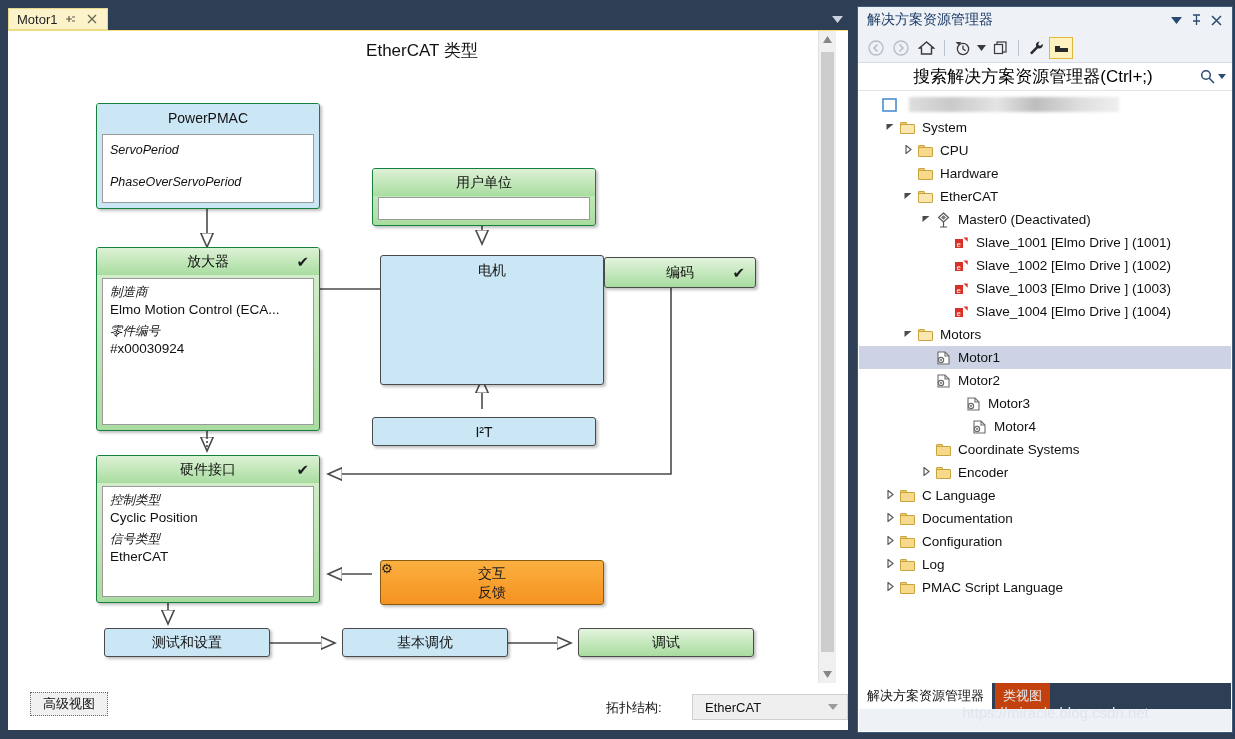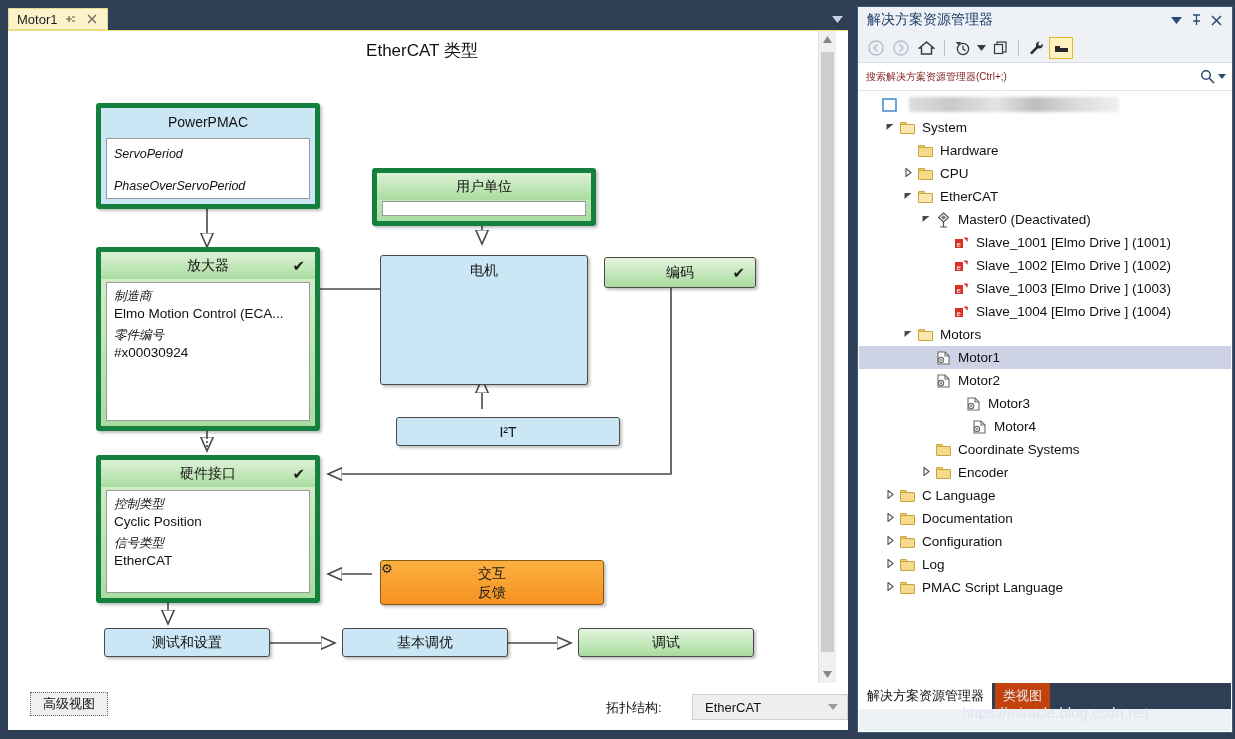--- a/index.html
+++ b/index.html
@@ -40,21 +40,21 @@
   .doc-bottom{position:absolute;left:0;bottom:0;width:840px;height:47px;background:#fff;border-top:0;}
   .adv-view-btn{position:absolute;left:22px;top:9px;height:24px;padding:2px 12px;background:#f0f0f0;
       border:1px dotted #6a6a6a;display:flex;align-items:center;font-size:13px;color:#111;box-sizing:border-box;}
   .topology-label{position:absolute;left:598px;top:16px;font-size:13px;color:#111;}
   .topology-select{position:absolute;left:684px;top:11px;width:156px;height:26px;background:#efefef;
       border:1px solid #cfcfcf;display:flex;align-items:center;box-sizing:border-box;}
   .topology-select .val{font-size:13px;color:#111;padding-left:12px;flex:1;}
   .topology-select .chev{color:#9a9a9a;font-size:9px;padding-right:9px;}
 
   
-  .node{position:absolute;box-sizing:border-box;border:5px solid #15803d;border-radius:3px;
+  .node{position:absolute;box-sizing:border-box;border:1px solid #15803d;border-radius:3px;
         box-shadow:2px 2px 3px rgba(0,0,0,.25);overflow:hidden;}
   .node .hdr{height:27px;display:flex;align-items:center;justify-content:center;position:relative;
         font-size:14px;color:#111;box-sizing:border-box;}
   .node .hdr .check{position:absolute;right:10px;top:50%;transform:translateY(-50%);
         font-size:15px;font-weight:bold;color:#1b1b1b;}
   .node .body{position:absolute;left:5px;right:5px;top:30px;bottom:5px;background:#fff;
         border:1px solid #9a9a9a;box-sizing:border-box;padding:5px 7px;}
   .node .body .fld{font-style:italic;font-size:12.5px;color:#111;line-height:16px;}
   .node .body .val{font-size:13.5px;color:#111;line-height:19px;margin-bottom:4px;}
   .node.blue .hdr{background:#cbe7f5;}
@@ -79,21 +79,21 @@
   .se-title .t{flex:1;font-size:14px;color:#1b3a66;}
   .se-title .ic{width:20px;height:20px;display:flex;align-items:center;justify-content:center;
       color:#2a4a70;font-size:12px;}
   .se-toolbar{height:30px;background:#eef1f6;border-bottom:1px solid #d6dce6;display:flex;align-items:center;
       padding-left:6px;box-sizing:border-box;}
   .tbtn{width:24px;height:22px;display:flex;align-items:center;justify-content:center;margin-right:1px;}
   .tsep{width:1px;height:16px;background:#b9c2cf;margin:0 5px;}
   .tbtn.active{background:#fdf2c0;border:1px solid #e0b83a;box-sizing:border-box;}
   .se-search{height:28px;background:#fff;border-bottom:1px solid #dfe3ea;display:flex;align-items:center;
       padding:0 6px 0 8px;box-sizing:border-box;}
-  .se-search .ph{flex:1;font-size:10px;color:#7f1d1d;}
+  .se-search .ph{flex:1;font-size:17px;color:#000000;text-align:center;}
   .se-search .si{color:#2b4a70;font-size:13px;display:flex;align-items:center;gap:3px;}
   .se-tree{position:absolute;left:1px;right:1px;top:86px;bottom:49px;background:#fff;overflow:hidden;}
   .trow{height:23px;display:flex;align-items:center;font-size:13.5px;color:#111;white-space:nowrap;}
   .trow.sel{background:#cdd3e4;}
   .twist{width:14px;text-align:center;color:#555;font-size:8px;flex:none;}
   .ticon{width:20px;flex:none;display:flex;align-items:center;justify-content:center;}
   .se-bottom{position:absolute;left:1px;right:1px;bottom:1px;height:48px;background:#2d3e55;}
   .se-tabs{position:absolute;left:0;top:0;height:26px;display:flex;align-items:stretch;}
   .se-tab{display:flex;align-items:center;padding:0 8px;font-size:13px;}
   .se-tab.active{background:#ffffff;color:#111;}
@@ -210,32 +210,32 @@
 
           <div class="node green" style="left:364px;top:137px;width:224px;height:58px;">
             <div class="hdr">
               <span>用户单位</span>
             </div>
             <div class="body" style="top:28px;">
               <span></span>
             </div>
           </div>
 
-          <div class="node plainblue" style="left:372px;top:224px;width:208px;height:130px;">
+          <div class="node plainblue" style="left:372px;top:224px;width:224px;height:130px;">
             <div class="center-label">电机</div>
           </div>
 
           <div class="node plaingreen" style="left:596px;top:226px;width:152px;height:31px;">
             <div class="hdr" style="height:29px;">
               <span>编码</span>
               <span class="check">✔</span>
             </div>
           </div>
 
-          <div class="node plainblue flowbox" style="left:388px;top:386px;width:224px;height:29px;">
+          <div class="node plainblue flowbox" style="left:364px;top:386px;width:224px;height:29px;">
             <span>I²T</span>
           </div>
 
           <div class="node orange" style="left:372px;top:529px;width:224px;height:45px;">
             <div style="position:absolute;left:0;right:0;top:3px;text-align:center;line-height:19px;font-size:14px;color:#1a1a1a;">
               <div>交互</div>
               <div>反馈</div>
             </div>
             <span class="gear" style="top:13px;">⚙</span>
           </div>
@@ -382,40 +382,40 @@
             </svg></span>
           <span class="ticon">
             <span class="folder open">
               <span class="t"></span>
               <span class="b"></span>
             </span>
           </span>
           <span style="padding-left: 5px;">System</span>
         </div>
         <div class="trow" style="padding-left: 42px;">
+          <span class="twist"><svg width="9" height="9" viewBox="0 0 9 9">
+              <path d="M2 0.5l5 4-5 4z" fill="none" stroke="#5a5a5a" stroke-width="1.2"></path>
+            </svg></span>
+          <span class="ticon">
+            <span class="folder">
+              <span class="t"></span>
+              <span class="b"></span>
+            </span>
+          </span>
+          <span style="padding-left: 5px;">CPU</span>
+        </div>
+        <div class="trow" style="padding-left: 42px;">
           <span class="twist"></span>
           <span class="ticon">
             <span class="folder">
               <span class="t"></span>
               <span class="b"></span>
             </span>
           </span>
           <span style="padding-left: 5px;">Hardware</span>
-        </div>
-        <div class="trow" style="padding-left: 42px;">
-          <span class="twist"><svg width="9" height="9" viewBox="0 0 9 9">
-              <path d="M2 0.5l5 4-5 4z" fill="none" stroke="#5a5a5a" stroke-width="1.2"></path>
-            </svg></span>
-          <span class="ticon">
-            <span class="folder">
-              <span class="t"></span>
-              <span class="b"></span>
-            </span>
-          </span>
-          <span style="padding-left: 5px;">CPU</span>
         </div>
         <div class="trow" style="padding-left: 42px;">
           <span class="twist"><svg width="9" height="9" viewBox="0 0 9 9">
               <path d="M0.5 2h7l-7 6z" fill="#4a4a4a"></path>
             </svg></span>
           <span class="ticon">
             <span class="folder open">
               <span class="t"></span>
               <span class="b"></span>
             </span>

